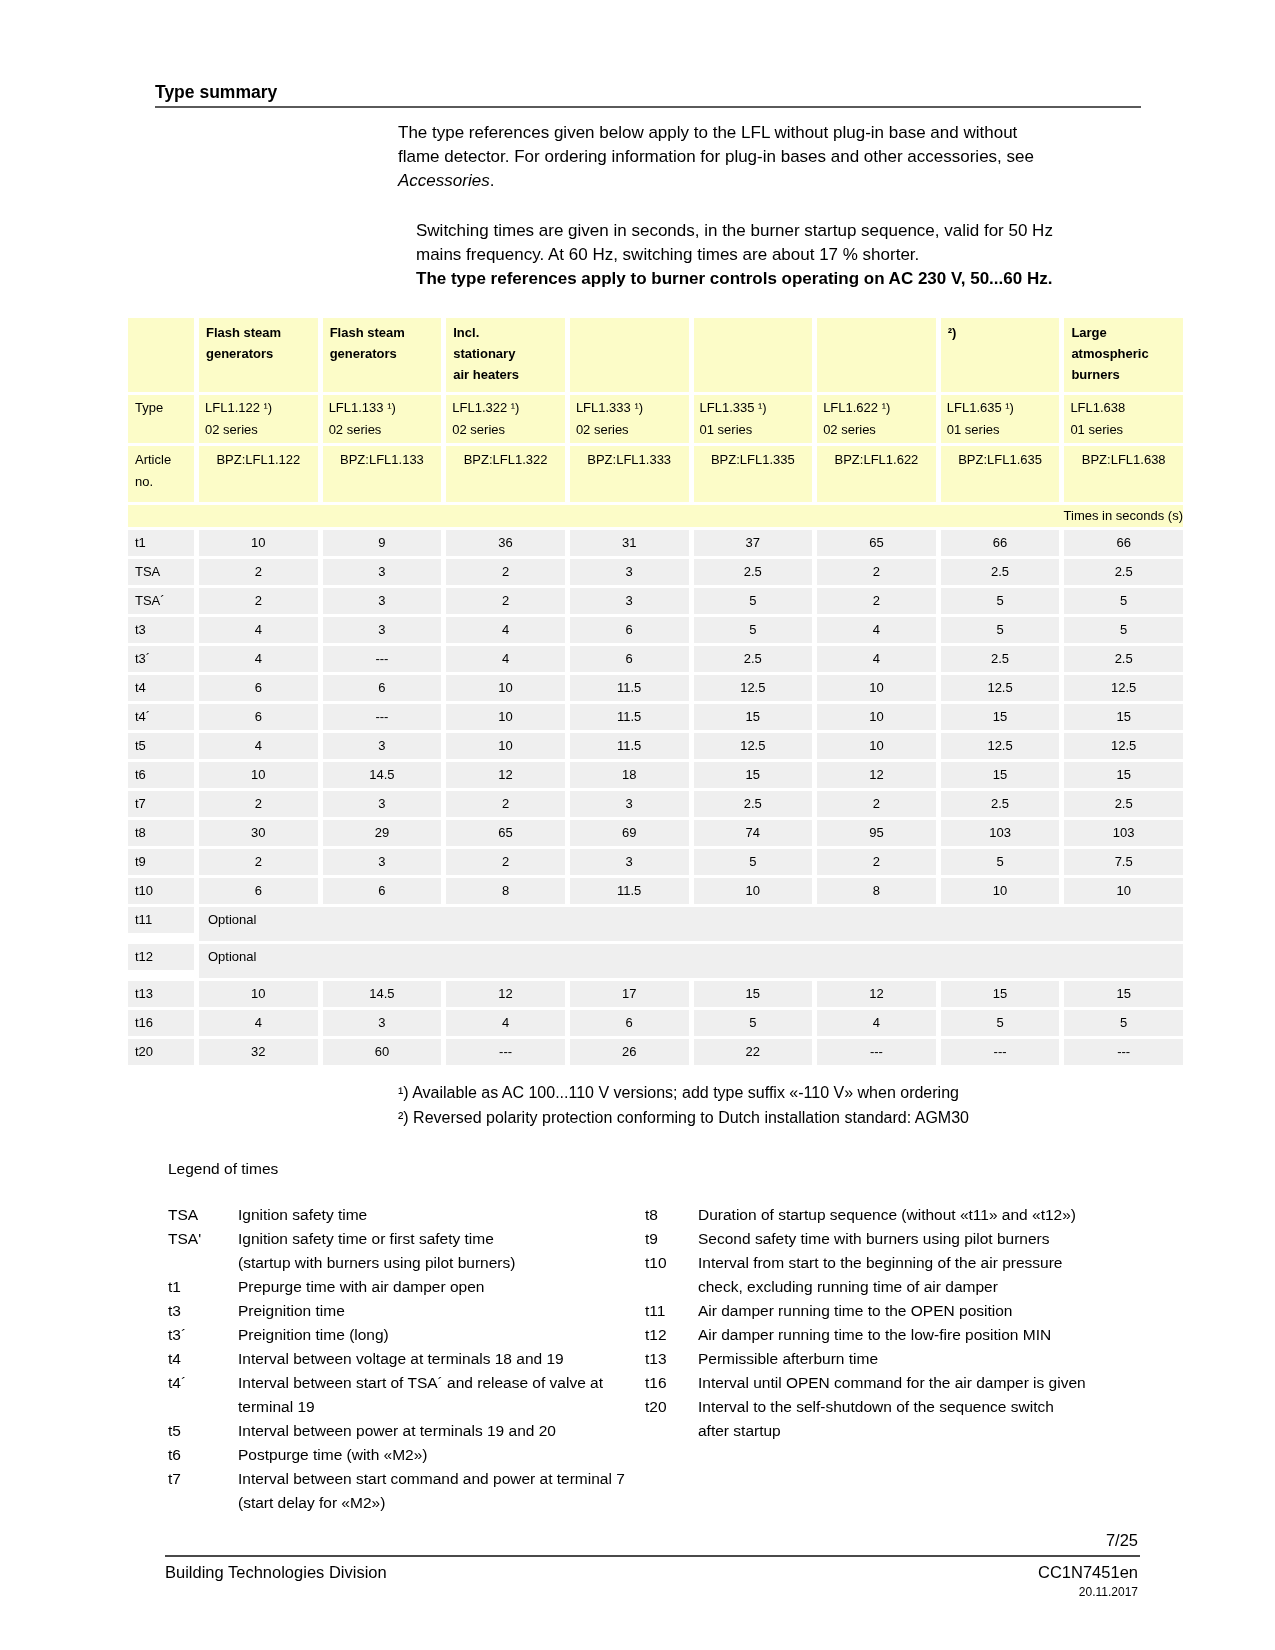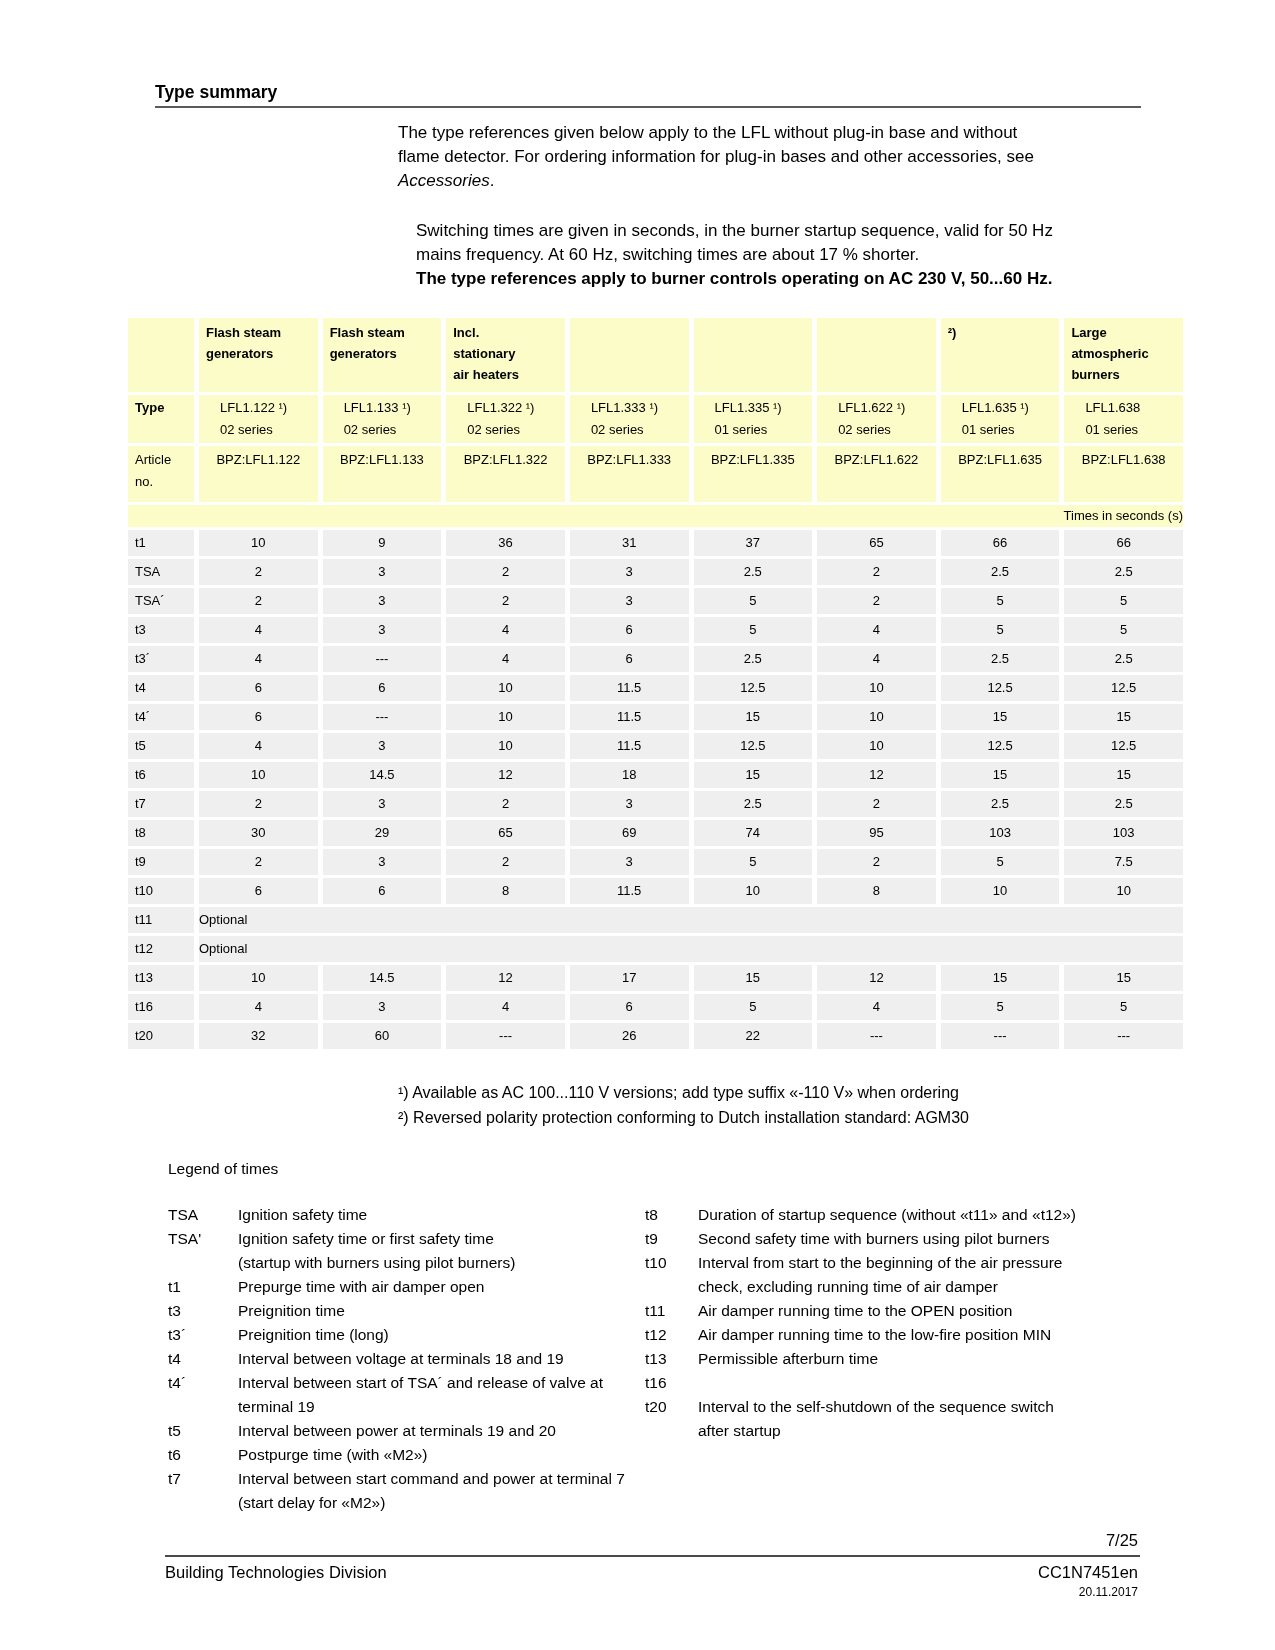--- a/index.html
+++ b/index.html
@@ -14,28 +14,28 @@
   .intro-2 { position:absolute; left:416px; top:219px; width:740px; font-size:17px; line-height:24px; }
   .italic { font-style:italic; }
   .bold-line { font-weight:bold; }
 
   
   .tbl { position:absolute; left:128px; top:318px; width:1055px;
          display:grid; grid-template-columns:66px repeat(8, 1fr);
          column-gap:5px; row-gap:3px; font-size:13px; }
   .tbl > div { box-sizing:border-box; }
   .hd   { background:var(--yellow); font-weight:bold; padding:4px 7px; line-height:21px; min-height:74px; white-space:pre-line; }
-  .tcell{ background:var(--yellow); padding:2px 21px; line-height:22px; min-height:48px; white-space:pre-line; }
-  .tlab { background:var(--yellow); padding:2px 7px; line-height:22px; min-height:48px; white-space:pre-line;font-weight:bold; }
+  .tcell{ background:var(--yellow); padding:2px 6px; line-height:22px; min-height:48px; white-space:pre-line; }
+  .tlab { background:var(--yellow); padding:2px 7px; line-height:22px; min-height:48px; white-space:pre-line; }
   .acell{ background:var(--yellow); padding:3px 8px 0; min-height:56px; text-align:center; line-height:22px; }
   .alab { background:var(--yellow); padding:3px 7px 0; min-height:56px; line-height:22px; white-space:pre-line; }
   .band { grid-column:1 / -1; background:var(--yellow); height:22px; line-height:22px; text-align:right; }
   .rlab { background:var(--gray); height:26px; line-height:26px; padding-left:7px; }
   .val  { background:var(--gray); height:26px; line-height:26px; text-align:center; }
-  .spanv{ grid-column:2 / -1; background:var(--gray); height:26px; line-height:26px; }
+  .spanv{ grid-column:2 / -1; background:var(--gray); height:34px; line-height:26px; padding-left:9px; }
 
   .footnotes { position:absolute; left:398px; top:1080px; font-size:16px; line-height:25px; white-space:pre-line; }
 
   .legend-title { position:absolute; left:168px; top:1160px; font-size:15.5px; }
   .legend { position:absolute; top:1203px; font-size:15.5px; line-height:24px; }
   .legend.left  { left:168px;  width:460px; }
   .legend.right { left:645px; width:500px; }
   .legend .item { display:grid; }
   .legend.left  .item { grid-template-columns:70px 1fr; }
   .legend.right .item { grid-template-columns:53px 1fr; }
@@ -331,20 +331,21 @@
       <div class="item">
         <div class="term">t12</div>
         <div class="def">Air damper running time to the low-fire position MIN</div>
       </div>
       <div class="item">
         <div class="term">t13</div>
         <div class="def">Permissible afterburn time</div>
       </div>
       <div class="item">
         <div class="term">t16</div>
+        <div class="def">Interval until OPEN command for the air damper is given</div>
       </div>
       <div class="item">
         <div class="term">t20</div>
         <div class="def">Interval to the self-shutdown of the sequence switch
 after startup</div>
       </div>
     </div>
 
   <div class="page-number">7/25</div>
   <div class="rule-bottom"></div>

